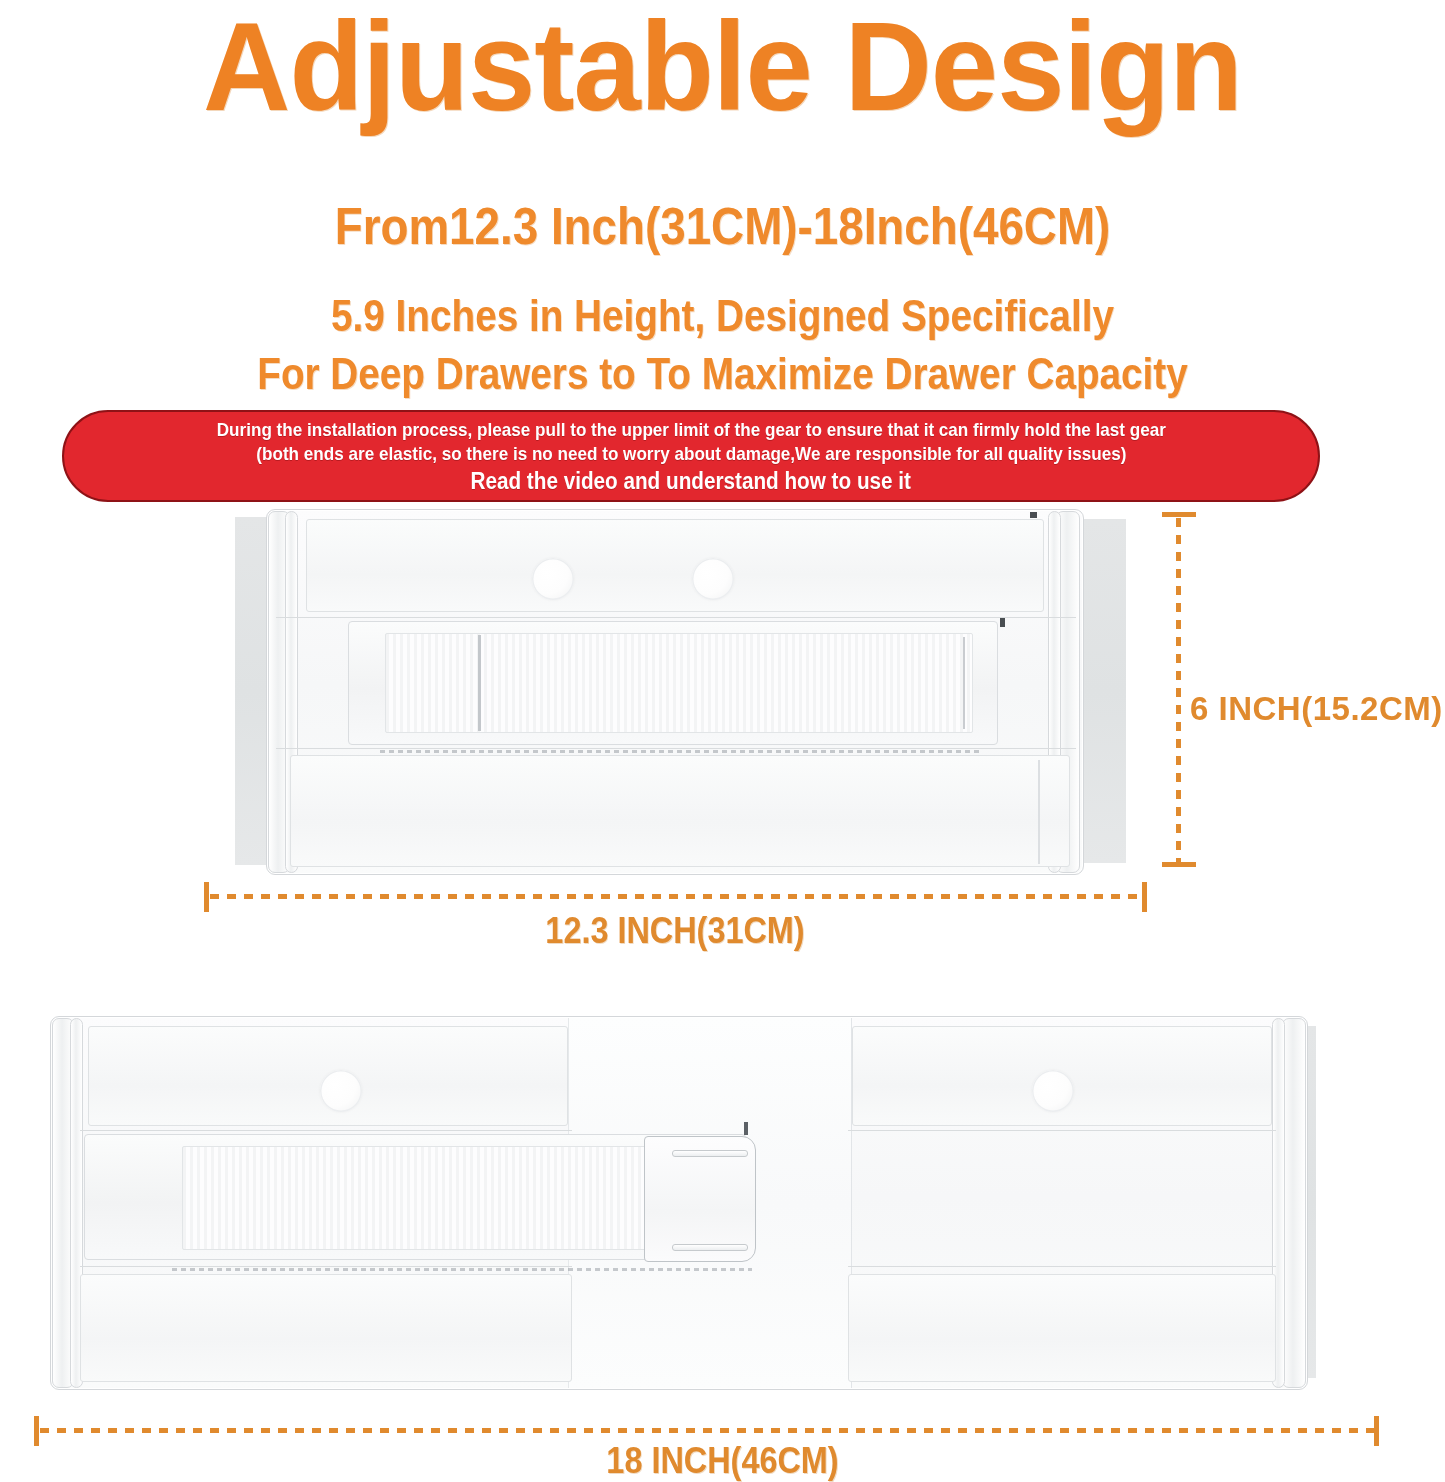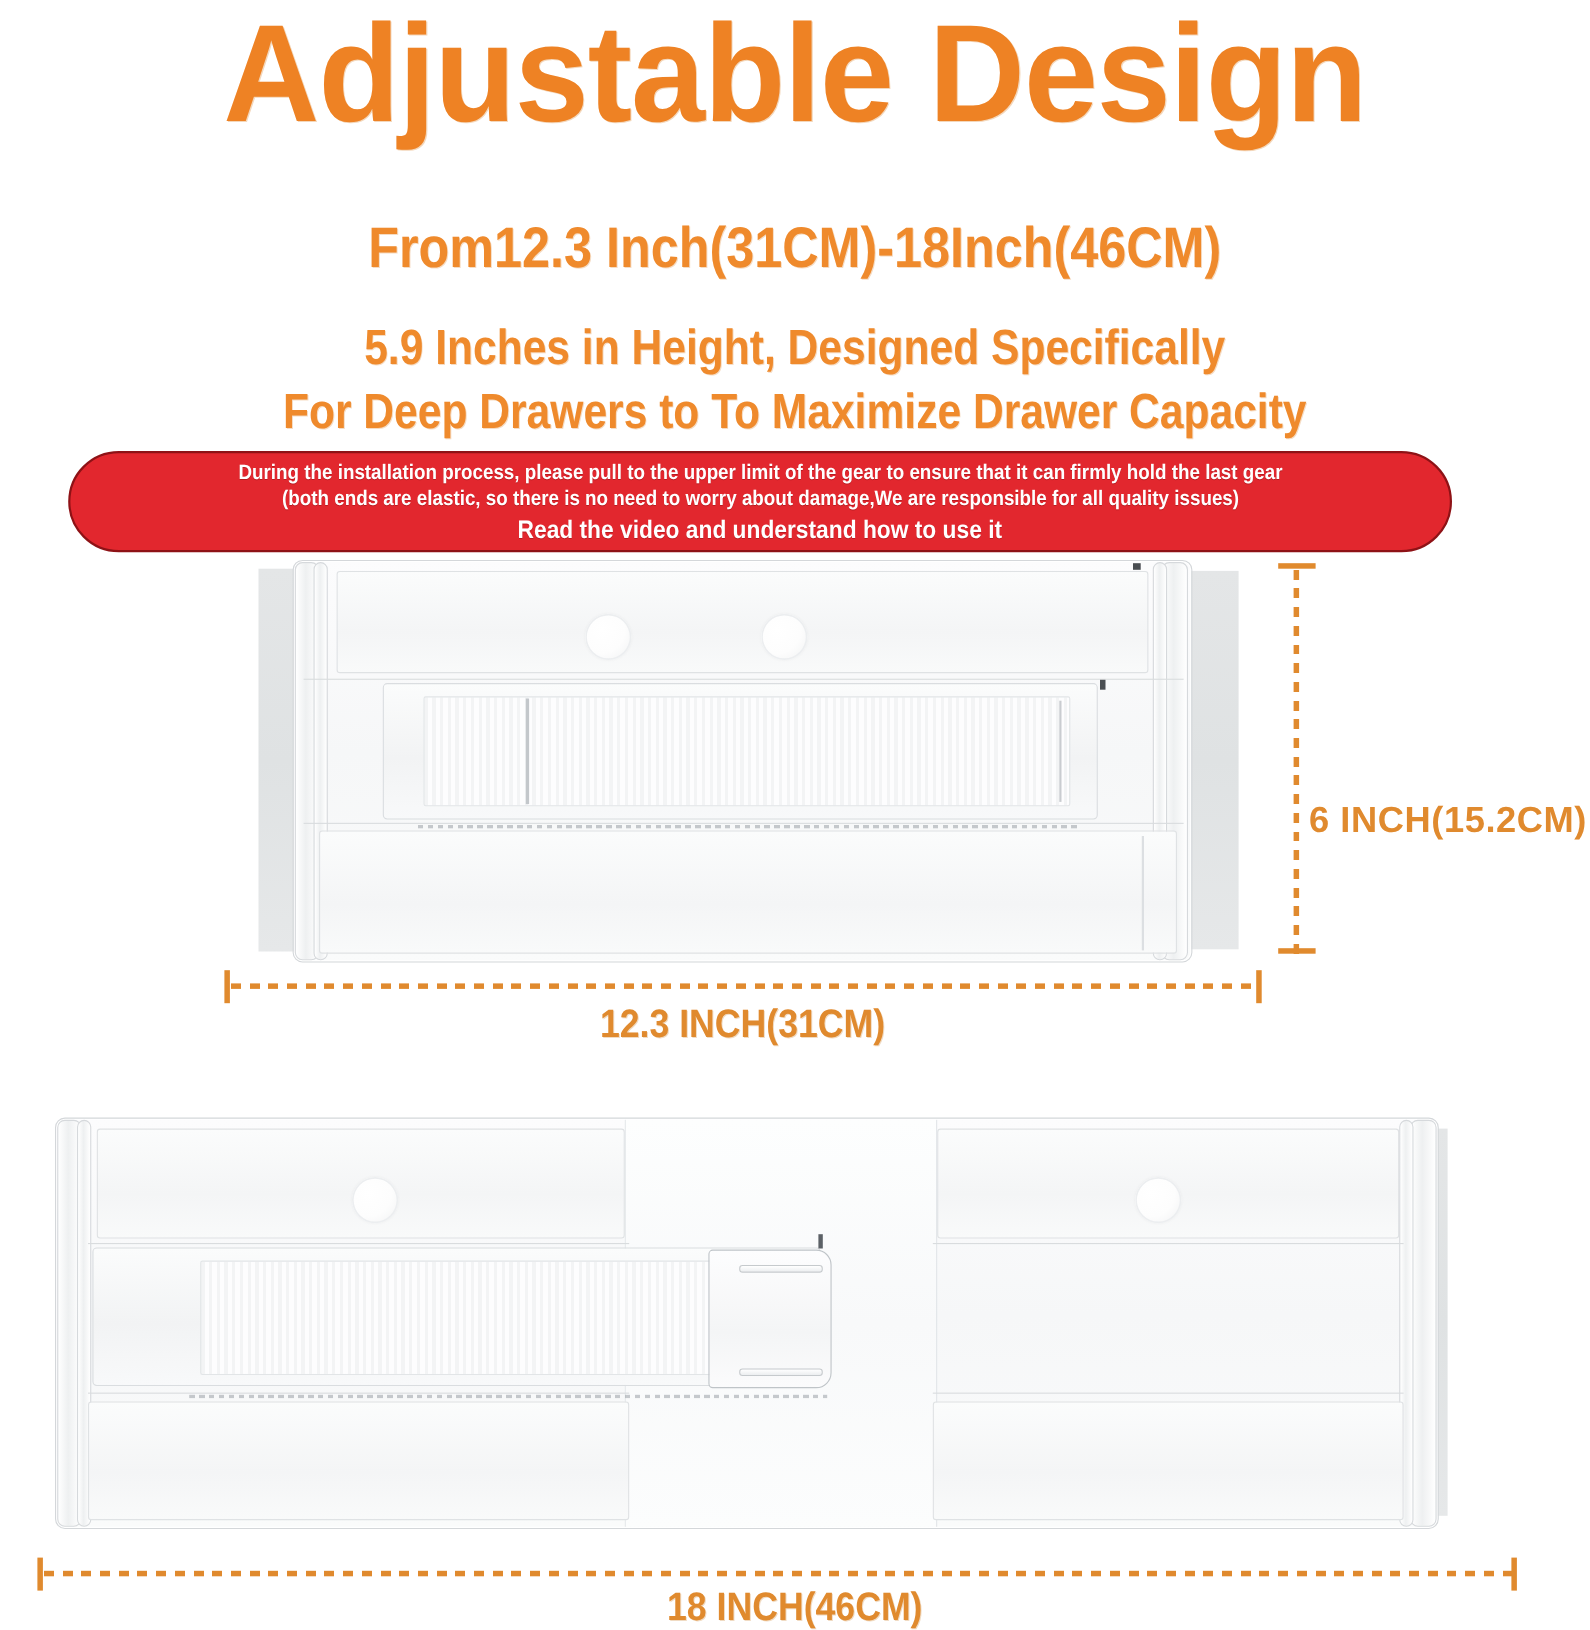--- a/index.html
+++ b/index.html
@@ -228,21 +228,20 @@
     text-shadow: 1px 1px 0 rgba(200,125,40,.28);
   }
   .dim-label-v {
     position: absolute;
     font-size: 33px;
     font-weight: bold;
     color: #e08a2e;
     white-space: nowrap;
     font-family: "Liberation Sans", sans-serif;
     letter-spacing: .5px;
-    margin-top: 36px;
   }
 </style>
 </head>
 <body>
 
 <div class="title">Adjustable Design</div>
 
 <div class="subtitle-1">From12.3 Inch(31CM)-18Inch(46CM)</div>
 
 <div class="subtitle-2">5.9 Inches in Height, Designed Specifically</div>

